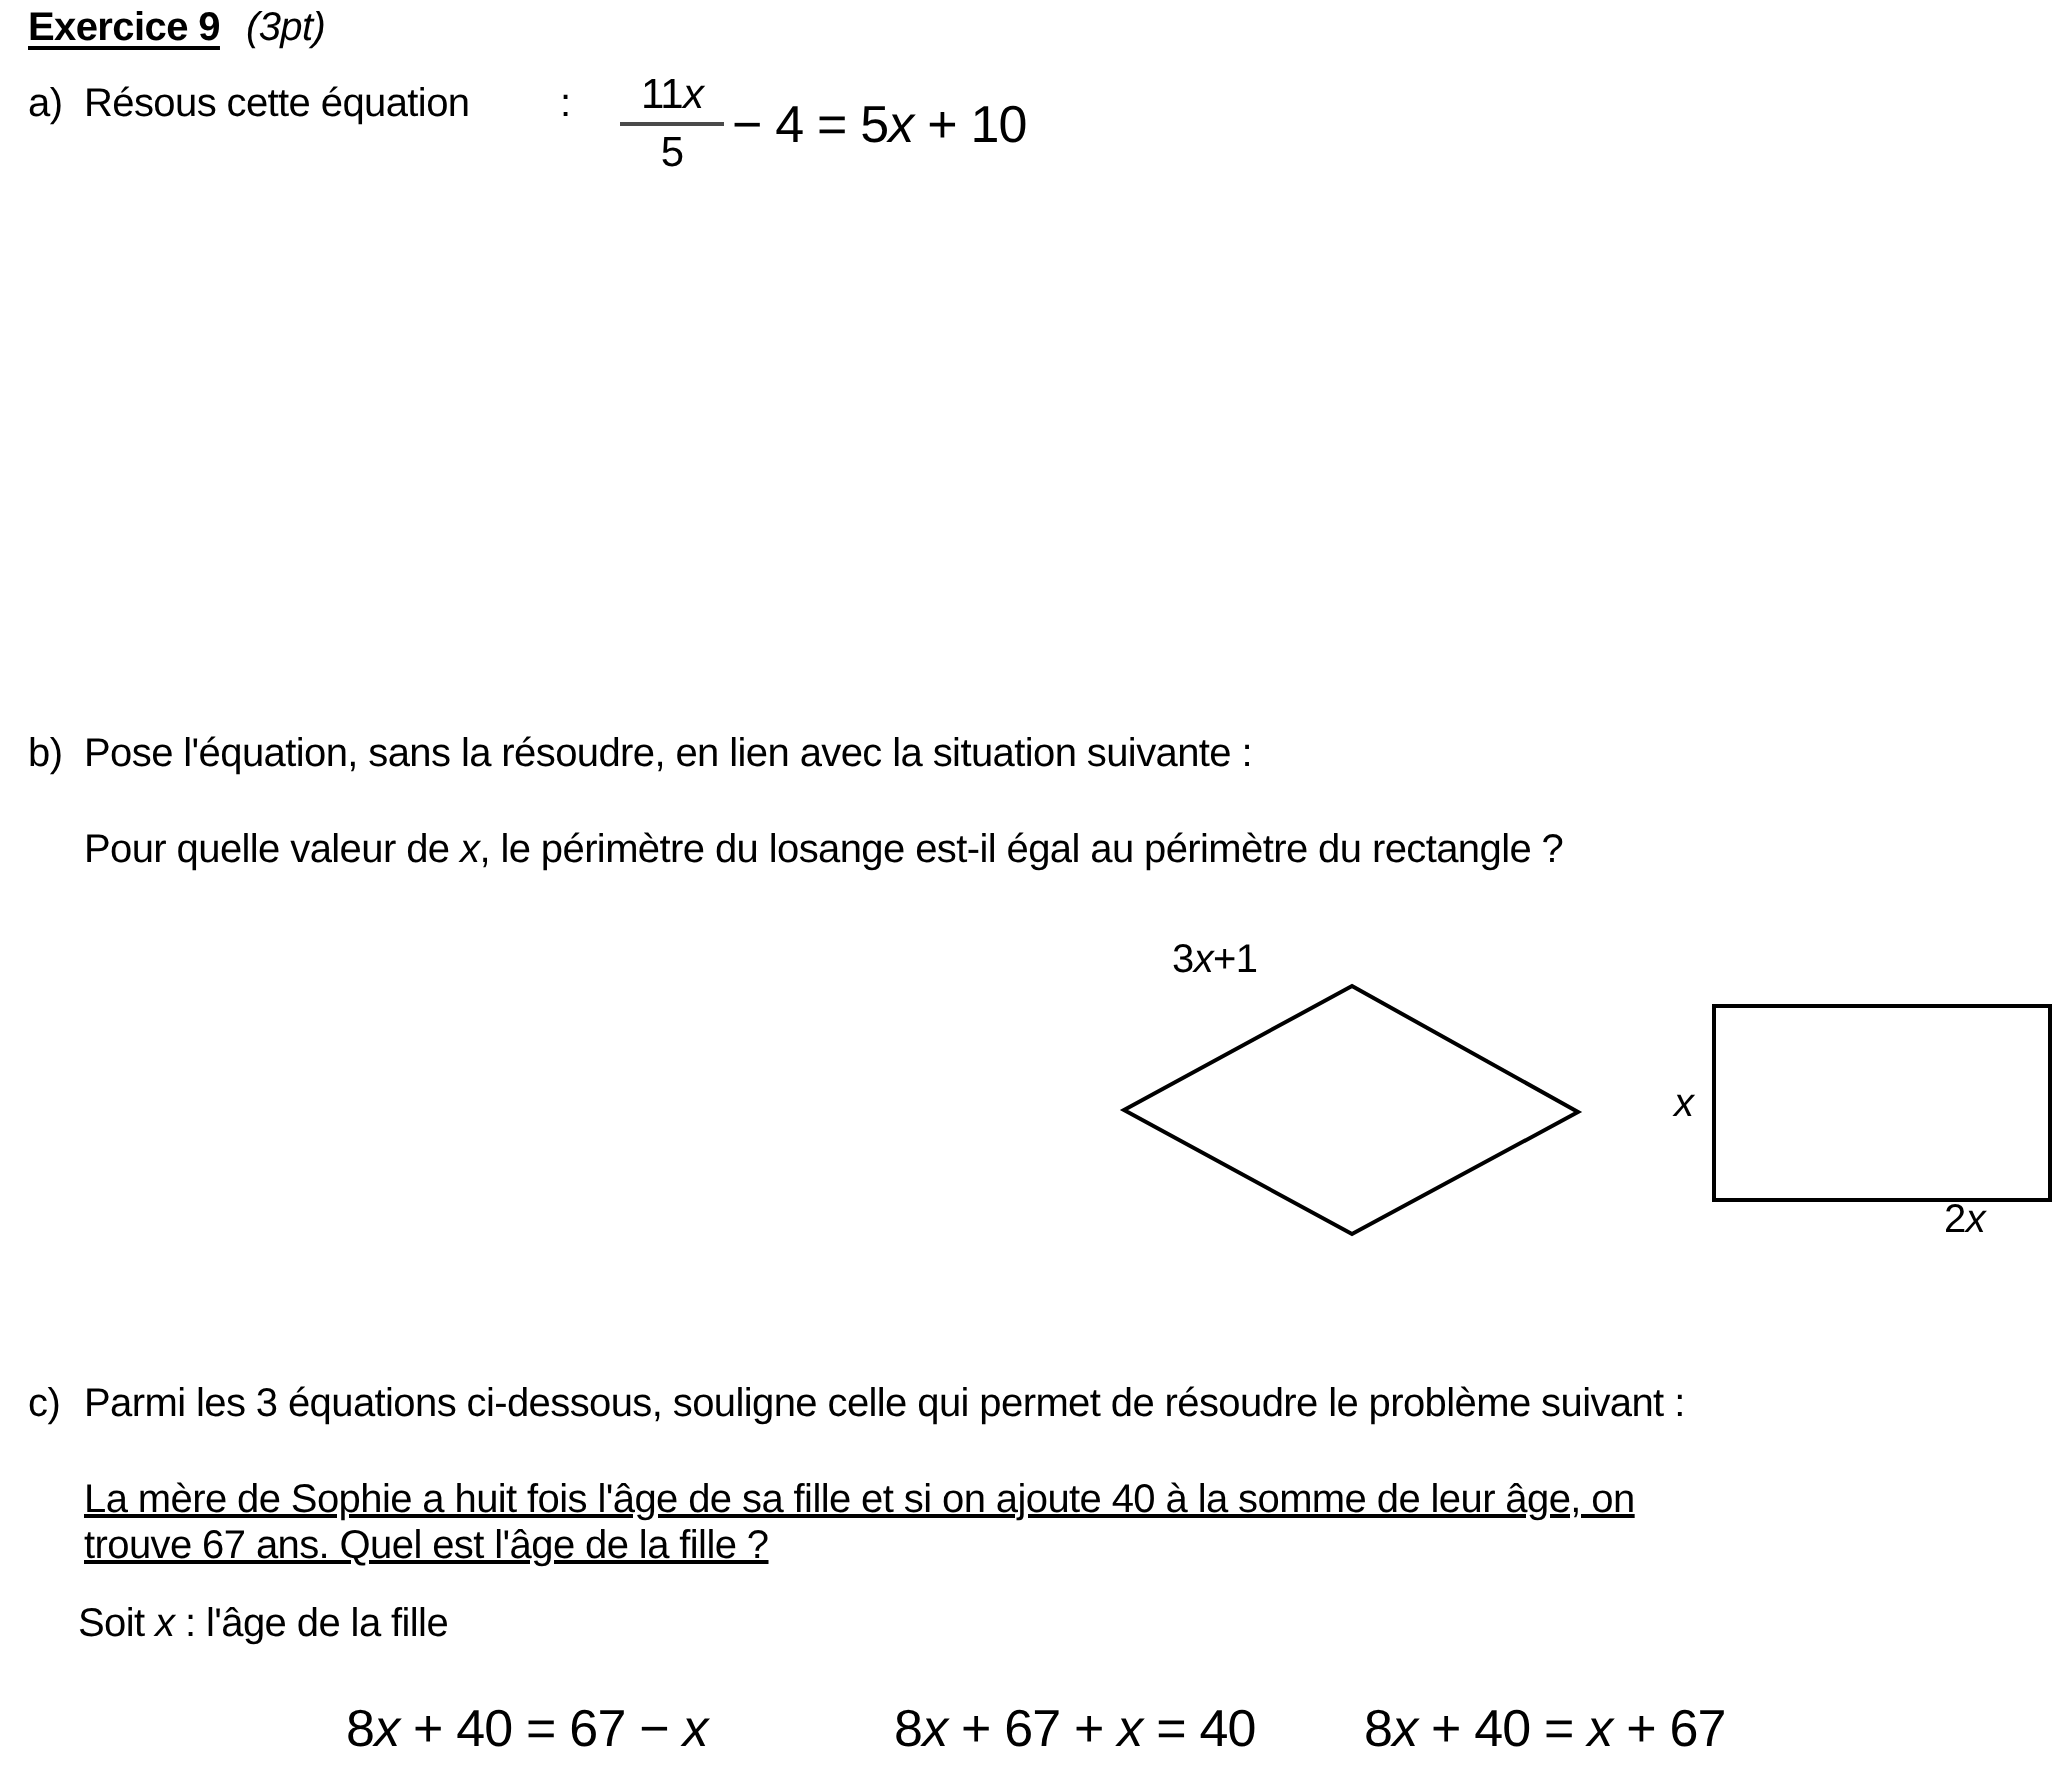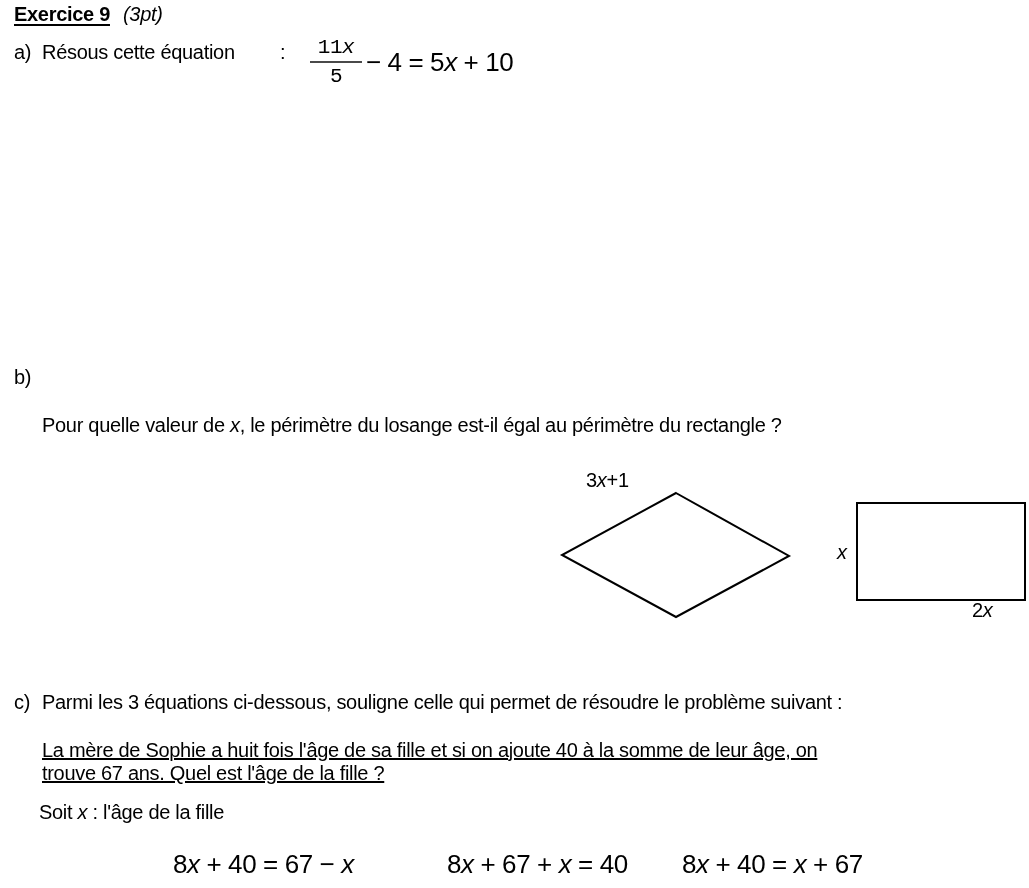--- a/index.html
+++ b/index.html
@@ -31,27 +31,28 @@
 <div class="page">
 
   <div class="abs" style="left:14px; top:3px;">
     <span class="title">Exercice 9</span><span class="pts" style="margin-left:13px;">(3pt)</span>
   </div>
 
   <div class="abs" style="left:14px; top:41px;">a)</div>
   <div class="abs" style="left:42px; top:41px;">Résous cette équation</div>
   <div class="abs" style="left:280px; top:41px;">:</div>
 
-  <div class="abs frac" style="left:310px; top:34px; min-width:52px;font-family:Liberation Mono, monospace;">
+  <div class="abs frac" style="left:310px; top:34px; min-width:52px;">
     <span class="num"><span>11</span><span style="font-style: italic;">x</span></span>
     <span class="den"><span>5</span></span>
   </div>
   <div class="abs math" style="left:366px; top:51px;"><span>− 4 = 5</span><span style="font-style: italic;">x</span><span> + 10</span></div>
 
   <div class="abs" style="left:14px; top:366px;">b)</div>
+  <div class="abs" style="left:42px; top:366px;">Pose l'équation, sans la résoudre, en lien avec la situation suivante :</div>
   <div class="abs" style="left:42px; top:414px;"><span>Pour quelle valeur de </span><span style="font-style: italic;">x</span><span>, le périmètre du losange est-il égal au périmètre du rectangle ?</span></div>
 
   <svg class="abs" style="left:540px; top:480px;" width="489" height="160" viewBox="0 0 489 160">
     <polygon points="136,13 249,76 136,137 22,75" fill="none" stroke="#000000" stroke-width="2"></polygon>
     <rect x="317" y="23" width="168" height="97" fill="none" stroke="#000000" stroke-width="2"></rect>
   </svg>
   <div class="abs" style="left:586px; top:469px;"><span>3</span><span style="font-style: italic;">x</span><span>+1</span></div>
   <div class="abs" style="left:837px; top:541px;"><span style="font-style: italic;">x</span></div>
   <div class="abs" style="left:972px; top:599px;"><span>2</span><span style="font-style: italic;">x</span></div>
 

